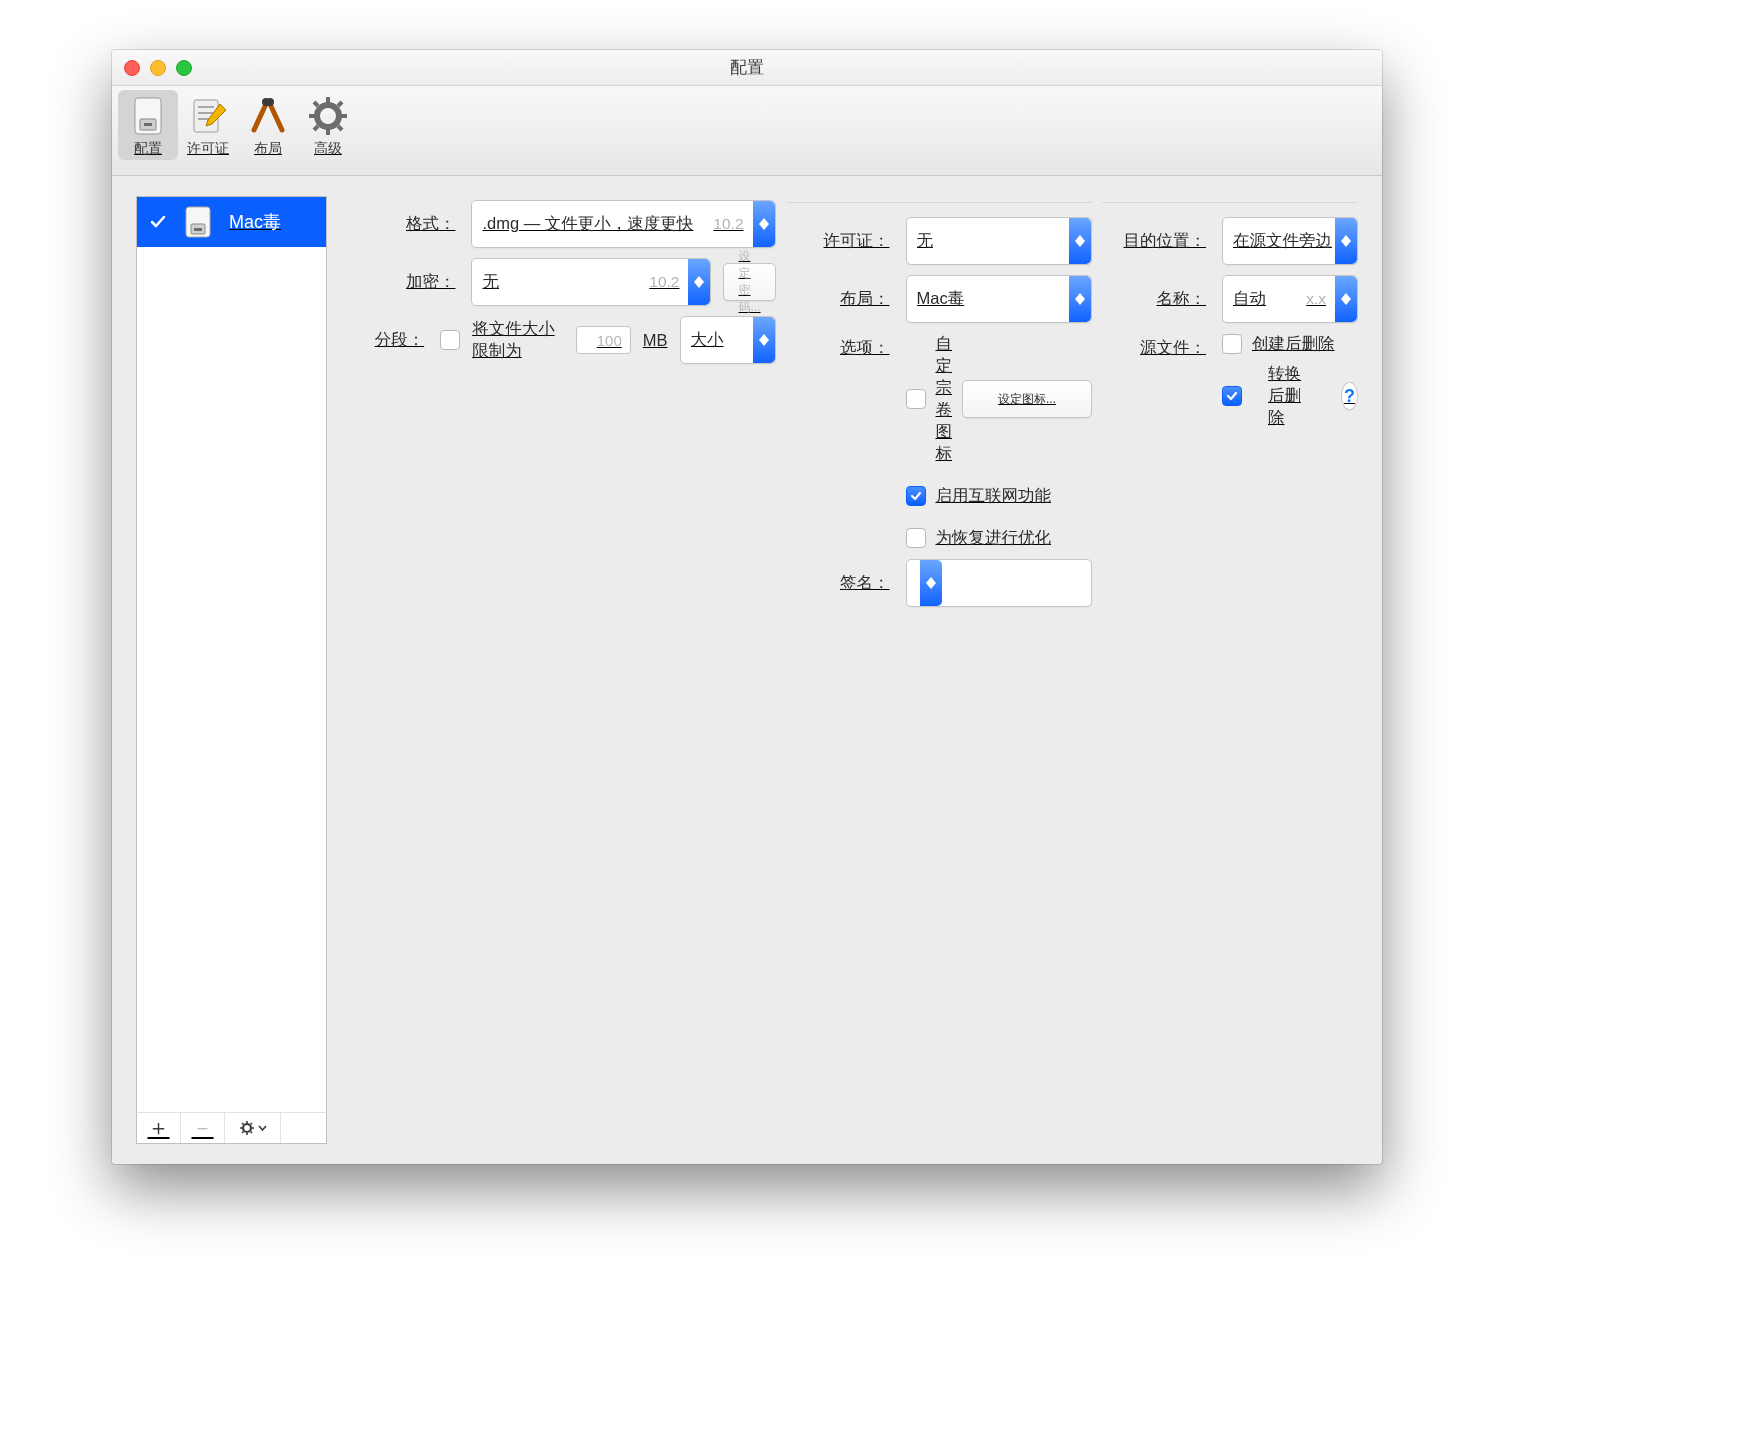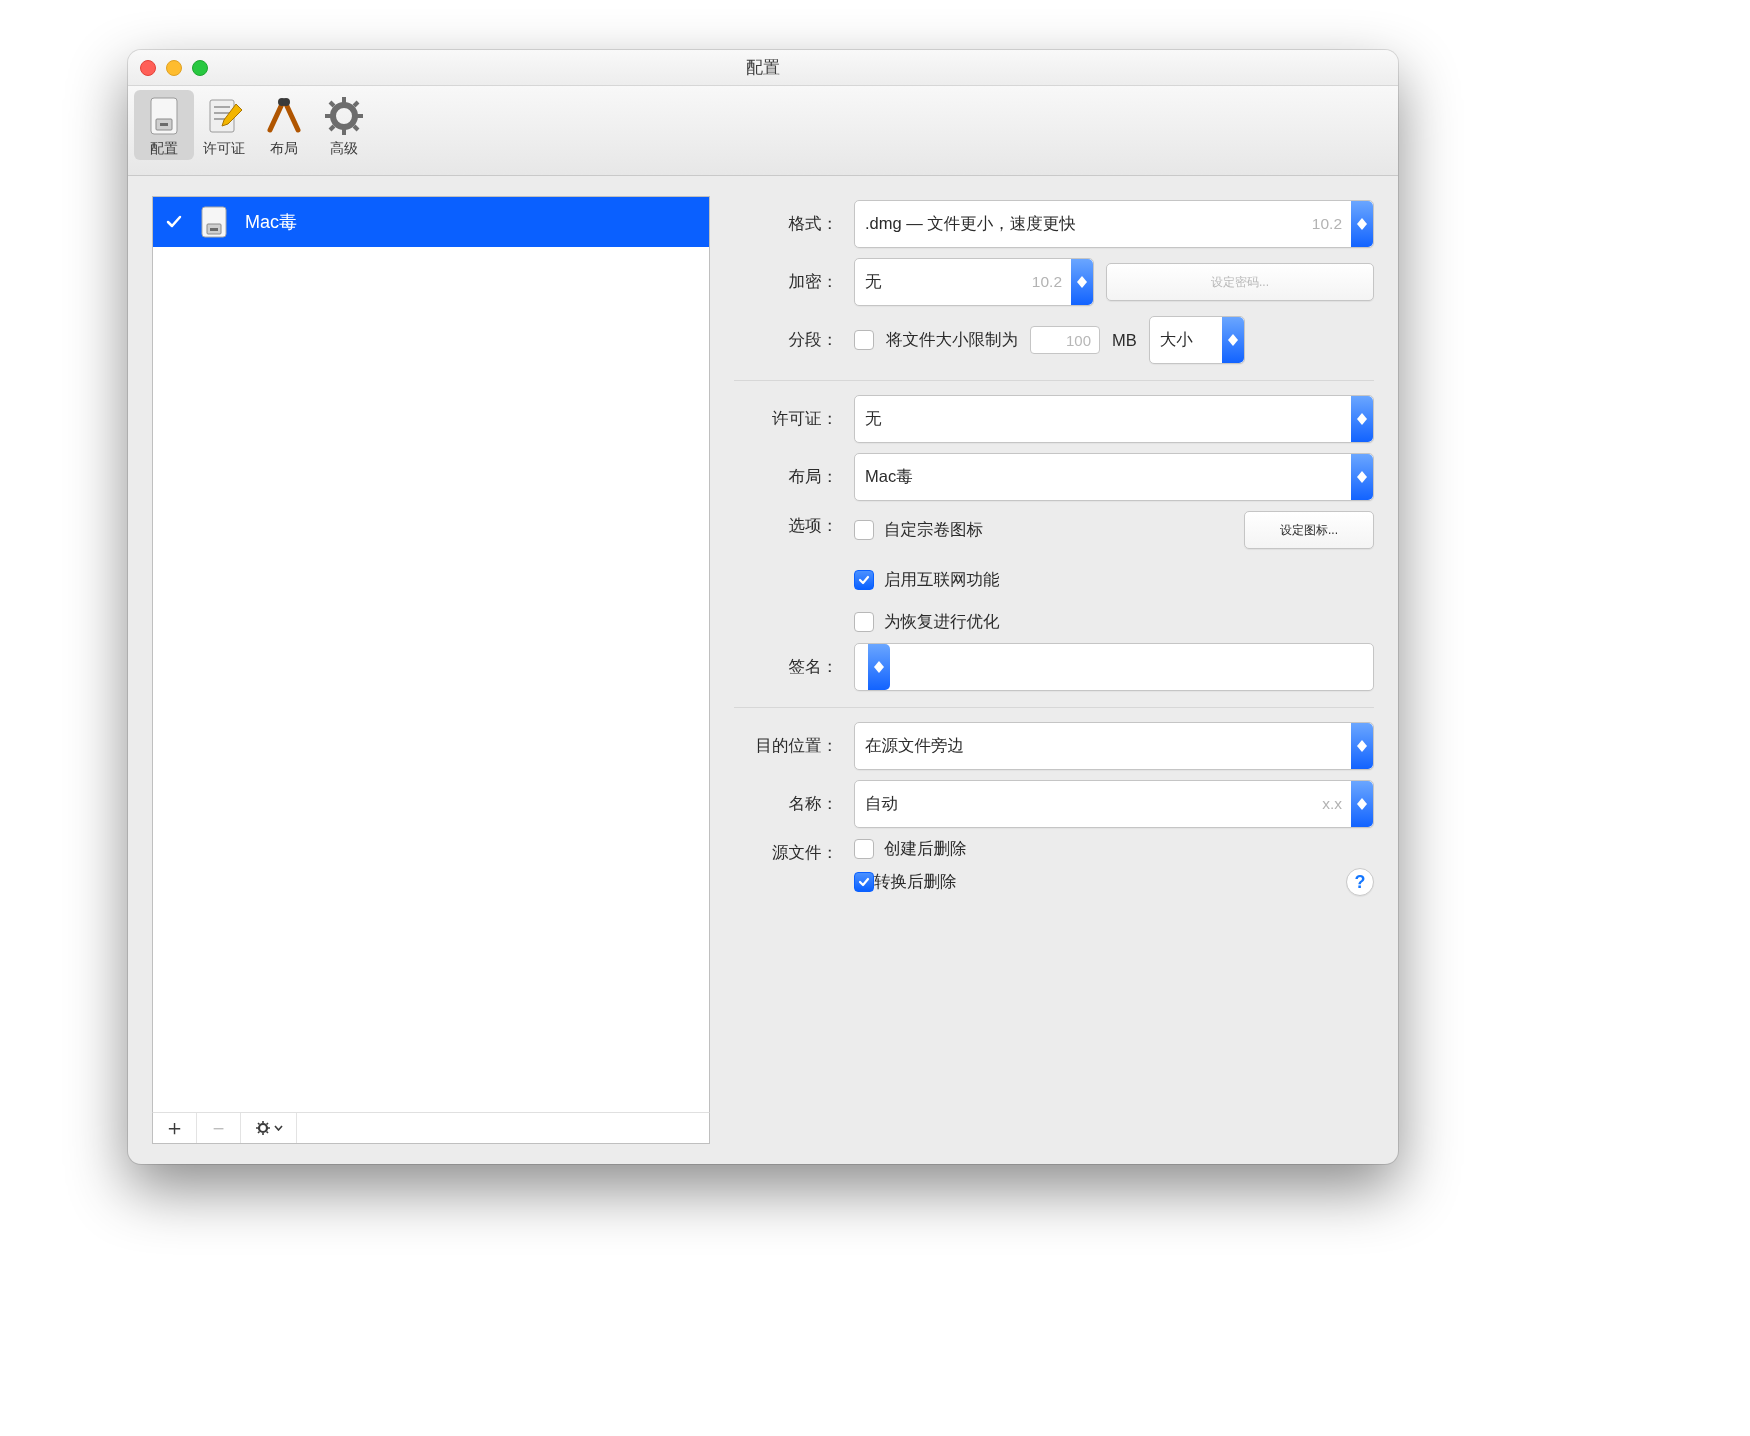--- a/index.html
+++ b/index.html
@@ -1,22 +1,22 @@
 <!DOCTYPE html>
 <html><head>
 <meta charset="utf-8">
 <style>
 * { margin:0; padding:0; box-sizing:border-box; font-family:-apple-system,"SF Pro Text","Helvetica Neue","PingFang SC",sans-serif; }
 body { background:#fff; width:1750px; height:1436px; position:relative; }
 
 
 .window {
-  position:absolute; left:128px; top:50px; width:1270px; height:1114px;
-  background:#ececec; border-radius:13px; box-shadow:0 25px 60px rgba(0,0,0,.45),0 0 0 1px rgba(0,0,0,.12);
-  overflow:hidden; display:flex; flex-direction:column;
+  position:absolute; left:112px; top:50px; width:1270px; height:1114px;
+  background:#ececec; border-radius:3px; box-shadow:0 25px 60px rgba(0,0,0,.45),0 0 0 1px rgba(0,0,0,.12);
+  overflow:hidden; display:flex; flex-direction:column;text-decoration:underline;
 }
 
 
 .titlebar {
   height:36px; background:linear-gradient(#f9f9f9,#ededed);
   border-bottom:1px solid #d6d6d6; display:flex; align-items:center; position:relative;
 }
 .traffic { display:flex; gap:10px; margin-left:12px; }
 .light { width:16px; height:16px; border-radius:50%; }
 .light.red { background:#ff5f57; border:1px solid #e24138; }
@@ -57,21 +57,21 @@
   display:flex; align-items:stretch;
 }
 .footer-btn {
   width:44px; display:flex; align-items:center; justify-content:center;
   border-right:1px solid #e3e3e3; font-size:22px; color:#3b3b3b;
 }
 .footer-btn.wide { width:56px; }
 .footer-btn.disabled { color:#bdbdbd; }
 
 
-.form { flex:1; display:flex; flex-direction:column; gap:10px; font-size:16.5px; color:#2b2b2b; }
+.form { flex:1; display:flex; flex-direction:row; gap:10px; font-size:16.5px; color:#2b2b2b; }
 .fsection { border-top:1px solid #d7d7d7; padding-top:14px; margin-top:6px; display:flex; flex-direction:column; gap:10px; }
 .fsection.first { border-top:none; padding-top:4px; margin-top:0; }
 .frow { display:flex; align-items:center; gap:12px; }
 .flabel { width:108px; text-align:right; padding-right:4px; }
 
 
 .popup {
   flex:1; height:48px; background:#fff; border:1px solid #c5c5c5; border-radius:5px;
   display:flex; align-items:center; padding:0 4px 0 10px; position:relative; box-shadow:0 1px 1px rgba(0,0,0,.04);
 }
@@ -394,21 +394,21 @@
           </div>
         </div>
 
         <div class="frow" style="align-items:flex-start">
           <div class="flabel" style="padding-top:4px">源文件：</div>
           <div style="display:flex;flex-direction:column;gap:8px;flex:1">
             <div style="display:flex;align-items:center;gap:10px">
               <span class="cb"></span>
               <span>创建后删除</span>
             </div>
-            <div style="display:flex;align-items:center;gap:0">
+            <div style="display:flex;align-items:center;gap:26px">
               <span class="cb checked">
                   <svg viewBox="0 0 14 14">
                     <path d="M3 7 L6 10 L11 4" stroke="#fff" stroke-width="2.2" fill="none" stroke-linecap="round" stroke-linejoin="round"></path>
                   </svg>
                 </span>
               <span>转换后删除</span>
               <div class="help">
                   <span>?</span>
                 </div>
             </div>

